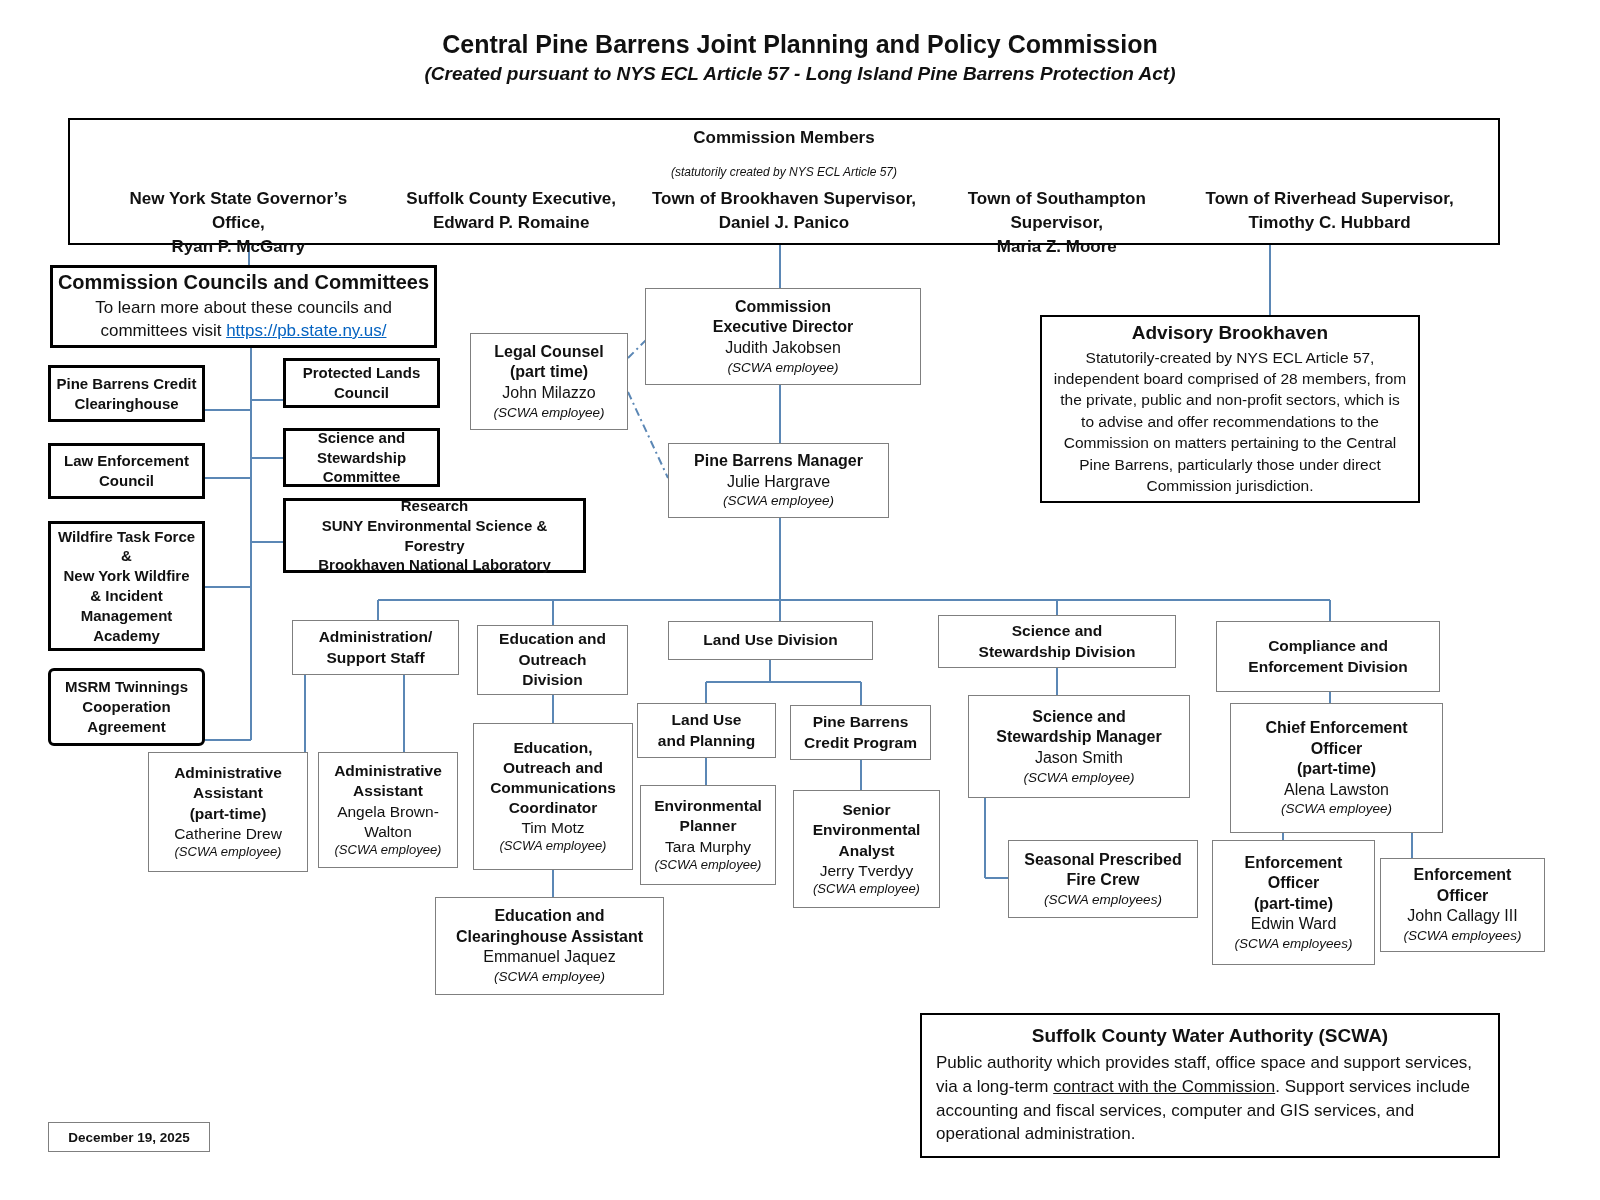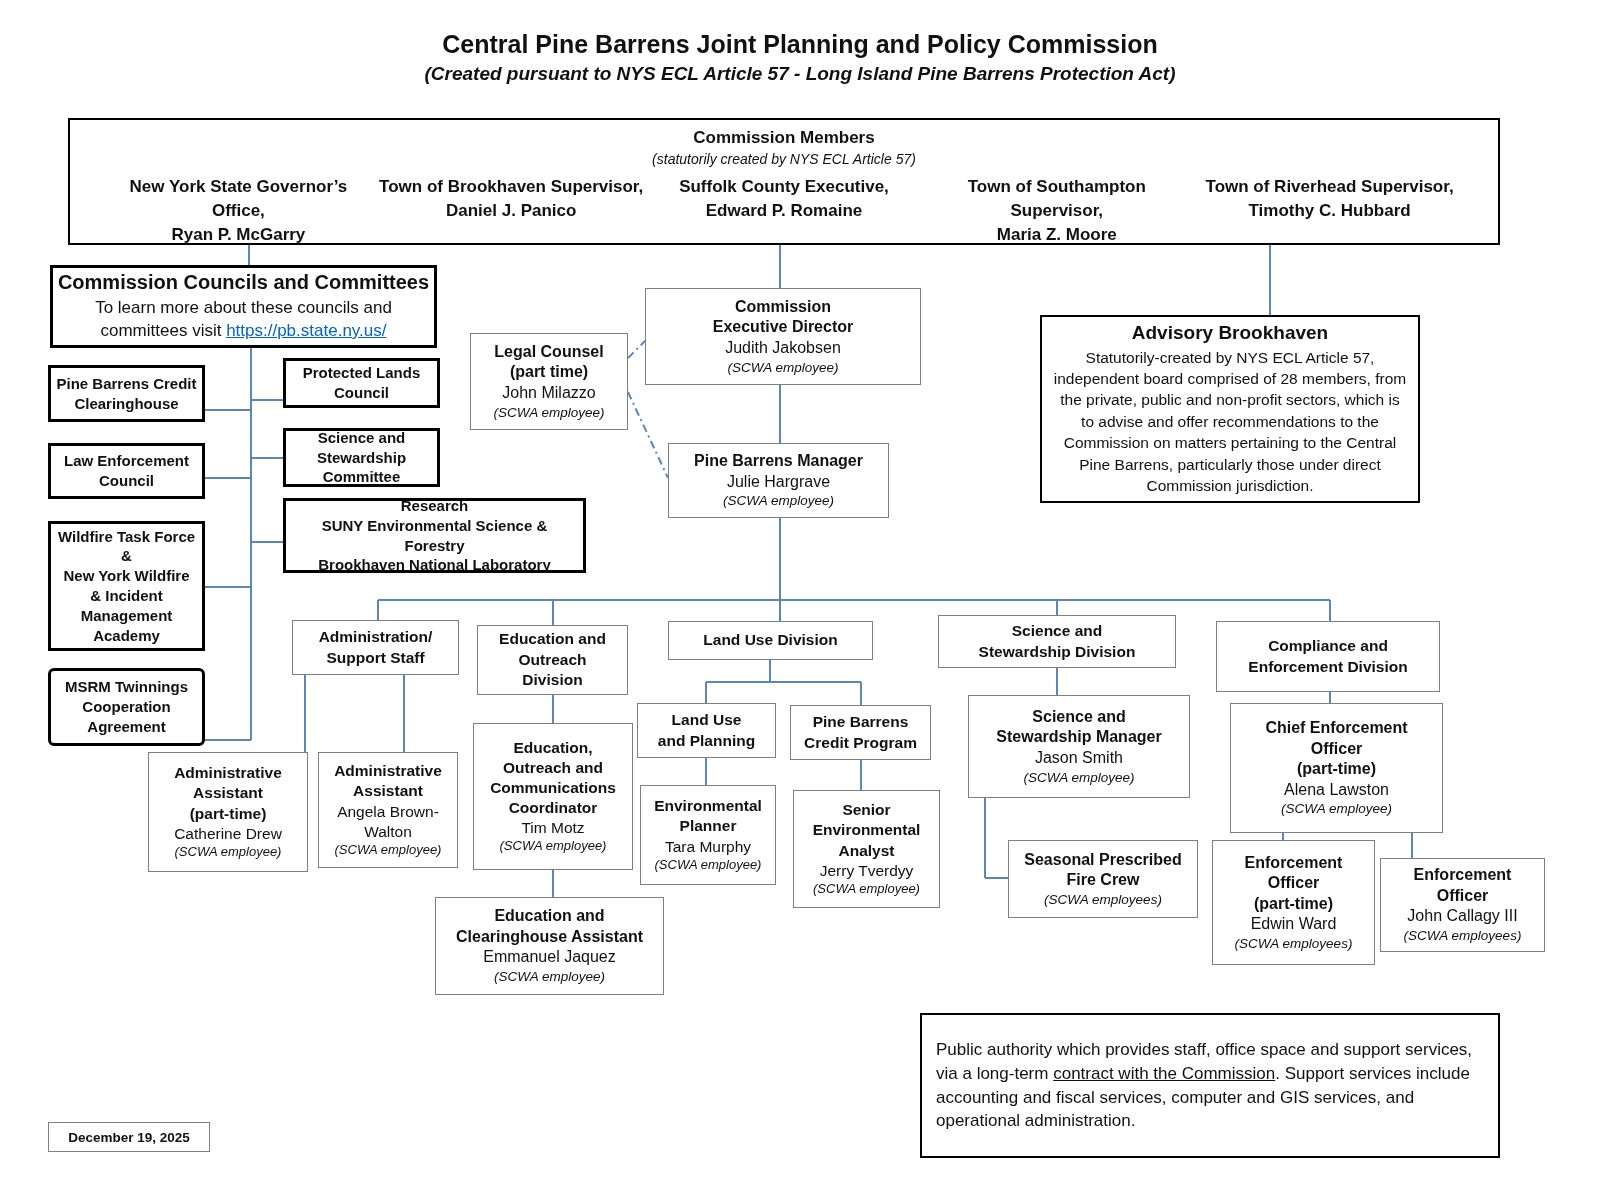--- a/index.html
+++ b/index.html
@@ -9,21 +9,21 @@
   .box{position:absolute;background:#fff;z-index:1;display:flex;flex-direction:column;
        align-items:center;justify-content:center;text-align:center;box-sizing:border-box;padding:3px 4px;}
   .b3{border:3px solid #000;}
   .b2{border:2px solid #000;}
   .b1{border:1px solid #7f7f7f;}
   .hdr{position:absolute;left:0;right:0;top:30px;text-align:center;z-index:1;}
   .hdr .t{font-size:25px;font-weight:bold;}
   .hdr .s{font-size:19px;font-style:italic;font-weight:600;margin-top:4px;}
   .cmt{font-size:15px;font-weight:bold;line-height:1.32;}
   .mem-head{font-size:17px;font-weight:bold;}
-  .mem-sub{font-size:14px;font-style:italic;margin-top:3px;}
+  .mem-sub{font-size:12px;font-style:italic;margin-top:17px;}
   .mem-row{display:flex;width:100%;justify-content:space-between;padding:8px 28px 0 28px;box-sizing:border-box;}
   .mem-cell{font-size:17px;font-weight:bold;line-height:1.4;text-align:center;flex:1 1 0;}
   .cc-head{font-size:20px;font-weight:bold;line-height:1.2;}
   .cc-body{font-size:17px;line-height:1.35;margin-top:3px;}
   .cc-body a{color:#0563c1;text-decoration:underline;}
   .st-t{font-size:16px;font-weight:bold;line-height:1.28;}
   .st-n{font-size:16px;line-height:1.3;}
   .st-i{font-size:13.5px;font-style:italic;line-height:1.3;}
   .sm-t{font-size:15.5px;font-weight:bold;line-height:1.3;}
   .sm-n{font-size:15.5px;line-height:1.3;}
@@ -90,26 +90,26 @@
 
   <div class="box b2" style="left:68px;top:118px;width:1432px;height:127px;justify-content:flex-start;padding-top:8px;">
     <div class="mem-head">Commission Members</div>
     <div class="mem-sub">(statutorily created by NYS ECL Article 57)</div>
     <div class="mem-row">
       <div class="mem-cell">
         <div>New York State Governor’s Office,</div>
         <div>Ryan P. McGarry</div>
       </div>
       <div class="mem-cell">
+        <div>Suffolk County Executive,</div>
+        <div>Edward P. Romaine</div>
+      </div>
+      <div class="mem-cell">
         <div>Town of Brookhaven Supervisor,</div>
         <div>Daniel J. Panico</div>
-      </div>
-      <div class="mem-cell">
-        <div>Suffolk County Executive,</div>
-        <div>Edward P. Romaine</div>
       </div>
       <div class="mem-cell">
         <div>Town of Southampton Supervisor,</div>
         <div>Maria Z. Moore</div>
       </div>
       <div class="mem-cell">
         <div>Town of Riverhead Supervisor,</div>
         <div>Timothy C. Hubbard</div>
       </div>
     </div>
@@ -279,20 +279,21 @@
     <div class="st-i">(SCWA employees)</div>
   </div>
   <div class="box b1" style="left:1380px;top:858px;width:165px;height:94px;">
     <div class="st-t">Enforcement</div>
     <div class="st-t">Officer</div>
     <div class="st-n">John Callagy III</div>
     <div class="st-i">(SCWA employees)</div>
   </div>
 
   <div class="box b2" style="left:920px;top:1013px;width:580px;height:145px;padding:8px 14px;">
+    <div class="scwa-h">Suffolk County Water Authority (SCWA)</div>
     <div class="scwa-b">
       <span>Public authority which provides staff, office space and support services, via a long-term </span><span class="u">contract with the Commission</span><span>. Support services include accounting and fiscal services, computer and GIS services, and operational administration.</span>
     </div>
   </div>
 
   <div class="box b1 date" style="left:48px;top:1122px;width:162px;height:30px;">
     <div>December 19, 2025</div>
   </div>
 
 </div>

